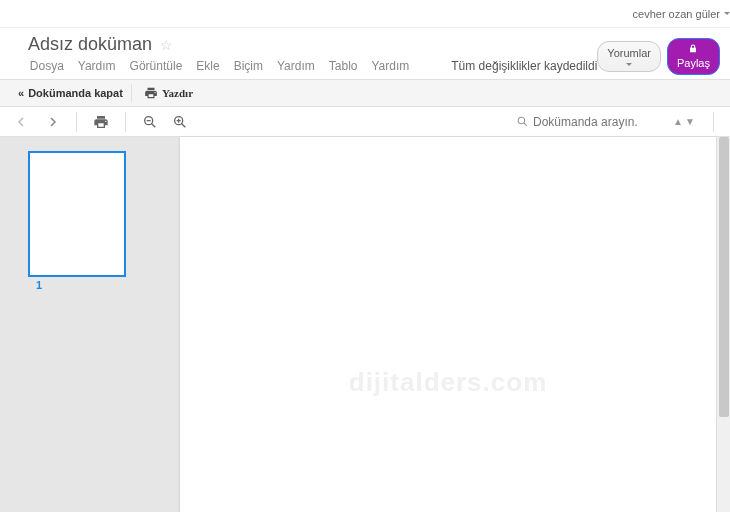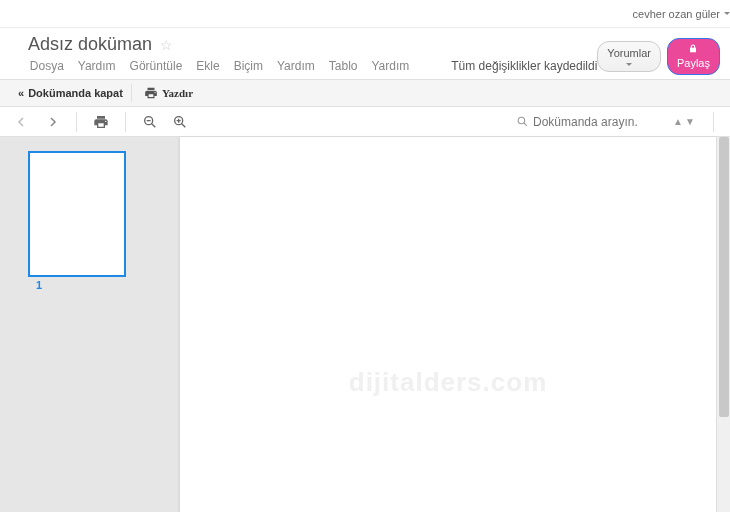--- a/index.html
+++ b/index.html
@@ -13,21 +13,21 @@
 .header-left { flex: 1; }
 .title-row { display: flex; align-items: center; gap: 8px; margin-bottom: 4px; }
 .title { font-size: 18px; color: #555; font-weight: normal; }
 .star { color: #ccc; font-size: 14px; cursor: pointer; }
 .menubar { display: flex; gap: 14px; font-size: 12px; color: #888; align-items: center; justify-content: flex-end; }
 .menubar span { cursor: pointer; }
 .save-status { color: #555; margin-left: 28px; }
 
 .header-right { display: flex; gap: 6px; align-items: center; margin-top: 4px;}
 .btn { border: 1px solid #ccc; border-radius: 12px; padding: 5px 9px; font-size: 11px; cursor: pointer; display: flex; align-items: center; gap: 4px; background: linear-gradient(#f8f8f8, #f0f0f0); color: #555; flex-direction: column; }
-.btn-blue { background: #ec4899; border-color: #3079ed; color: #fff; }
+.btn-blue { background: #a21caf; border-color: #3079ed; color: #fff; }
 .lock { width: 8px; height: 9px; }
 
 .secondary { height: 28px; background: #f5f5f5; border-top: 1px solid #e0e0e0; border-bottom: 1px solid #e0e0e0; display: flex; align-items: center; padding: 0 10px; gap: 4px; font-size: 12px; }
 .sec-btn { display: flex; align-items: center; gap: 4px; padding: 3px 8px; cursor: pointer; color: #333; font-weight: bold; font-size: 11px; border-right: 1px solid #e0e0e0; }
 .sec-btn:last-child { border-right: none; font-family: Liberation Serif, serif; }
 
 .toolbar { height: 30px; display: flex; align-items: center; padding: 0 10px; gap: 6px; border-bottom: 1px solid #e0e0e0;}
 .tool-btn { width: 24px; height: 24px; display: flex; align-items: center; justify-content: center; cursor: pointer; color: #888; border-radius: 2px; }
 .spacer { flex: 1; }
 .search { display: flex; align-items: center; gap: 4px; color: #aaa; font-size: 12px; width: 190px; border: 1px solid transparent; padding: 2px 4px; }

